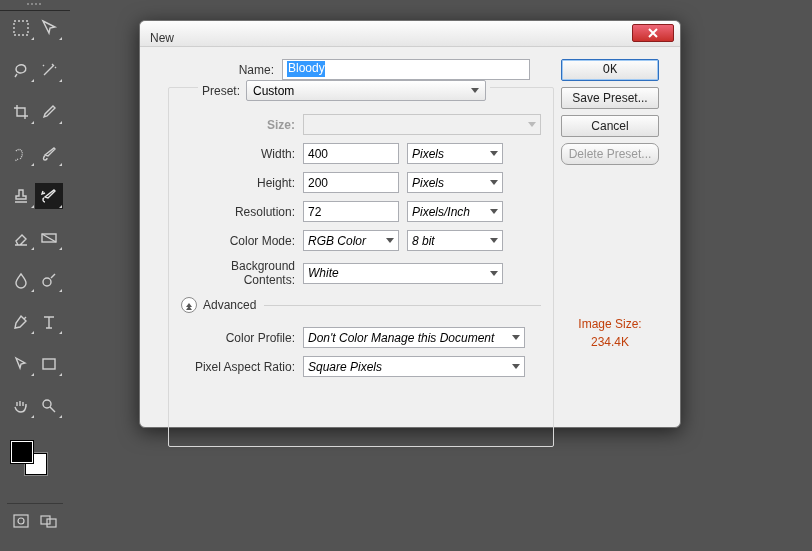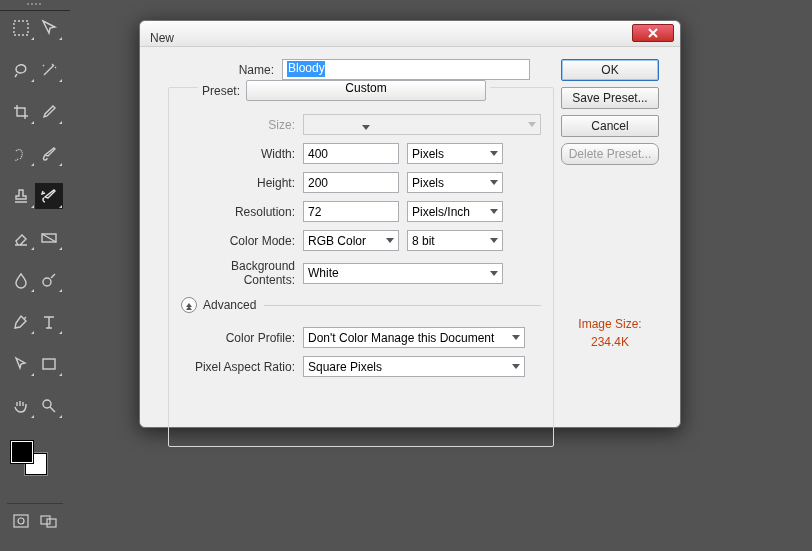--- a/index.html
+++ b/index.html
@@ -40,38 +40,38 @@
               border-bottom:1px solid #cfcfcf; position:relative; }
   .titlebar span { font-size:12px; color:#333; }
   .close-btn { position:absolute; right:6px; top:3px; width:42px; height:18px;
                background:linear-gradient(#e67,#c9302c); border:1px solid #8b1d1d;
                border-radius:2px; display:flex; align-items:center; justify-content:center; }
   .close-btn svg { width:10px; height:10px; stroke:#fff; stroke-width:2; }
 
   .dlg-body { padding:14px 14px 18px 14px; position:relative; min-height:380px; }
 
   .lbl { font-size:12px; color:#333; text-align:right; }
-  .lbl.disabled { color:#9a9a9a; }
+  .lbl.disabled { color:#9a9a9a;font-weight:bold; }
 
   input.txt, input.num { height:21px; font-size:12px; padding:1px 4px;
            border:1px solid #abadb3; background:#fff; }
   input.num { }
   .select { height:21px; font-size:12px; border:1px solid #abadb3; background:#fff;
-            display:flex; align-items:center; justify-content:space-between; padding:0 4px 0 4px; }
+            display:flex; align-items:center; justify-content:space-between; padding:0 4px 0 4px;font-style:italic; }
   .select.disabled { background:#f0f0f0; color:#9a9a9a; border-color:#c8c8c8; }
   .select .caret { width:0; height:0; border-left:4px solid transparent; border-right:4px solid transparent;
                    border-top:5px solid #555; }
   .select.disabled .caret { border-top-color:#bbb; }
   .select-btn { height:21px; background:linear-gradient(#fff,#e8e8e8); border:1px solid #abadb3;
-                border-radius:2px; display:flex; align-items:center; padding:0 6px; font-size:12px; gap:30px;flex-direction:column; }
+                border-radius:2px; display:flex; align-items:center; padding:0 6px; font-size:12px; gap:30px; }
 
   .btn { width:98px; height:22px; font-size:12px; background:linear-gradient(#fdfdfd,#e4e4e4);
          border:1px solid #9c9c9c; border-radius:2px; display:flex; align-items:center; justify-content:center;
          color:#222; }
-  .btn.primary { border:1px solid #2e6fbf; box-shadow:inset 0 0 0 1px #9ec8f3; }
+  .btn.primary { border:1px solid #2e6fbf; box-shadow:inset 0 0 0 1px #9ec8f3;font-family:Liberation Mono, monospace; }
   .btn.disabled { color:#9a9a9a;border-radius:7px; }
   .label-col { width:136px; padding-right:8px; }
 
   .fieldset { position:absolute; left:28px; top:40px; width:386px; height:360px;
               border:1px solid #d8d8d8; border-radius:2px; }
   .fieldset-legend { position:absolute; top:-8px; left:29px; background:#f0f0f0; padding:0 4px;
                      font-size:12px; display:flex; align-items:center; }
 
   
   .name-row  { position:absolute; left:12px; top:12px; display:flex; align-items:center; }

